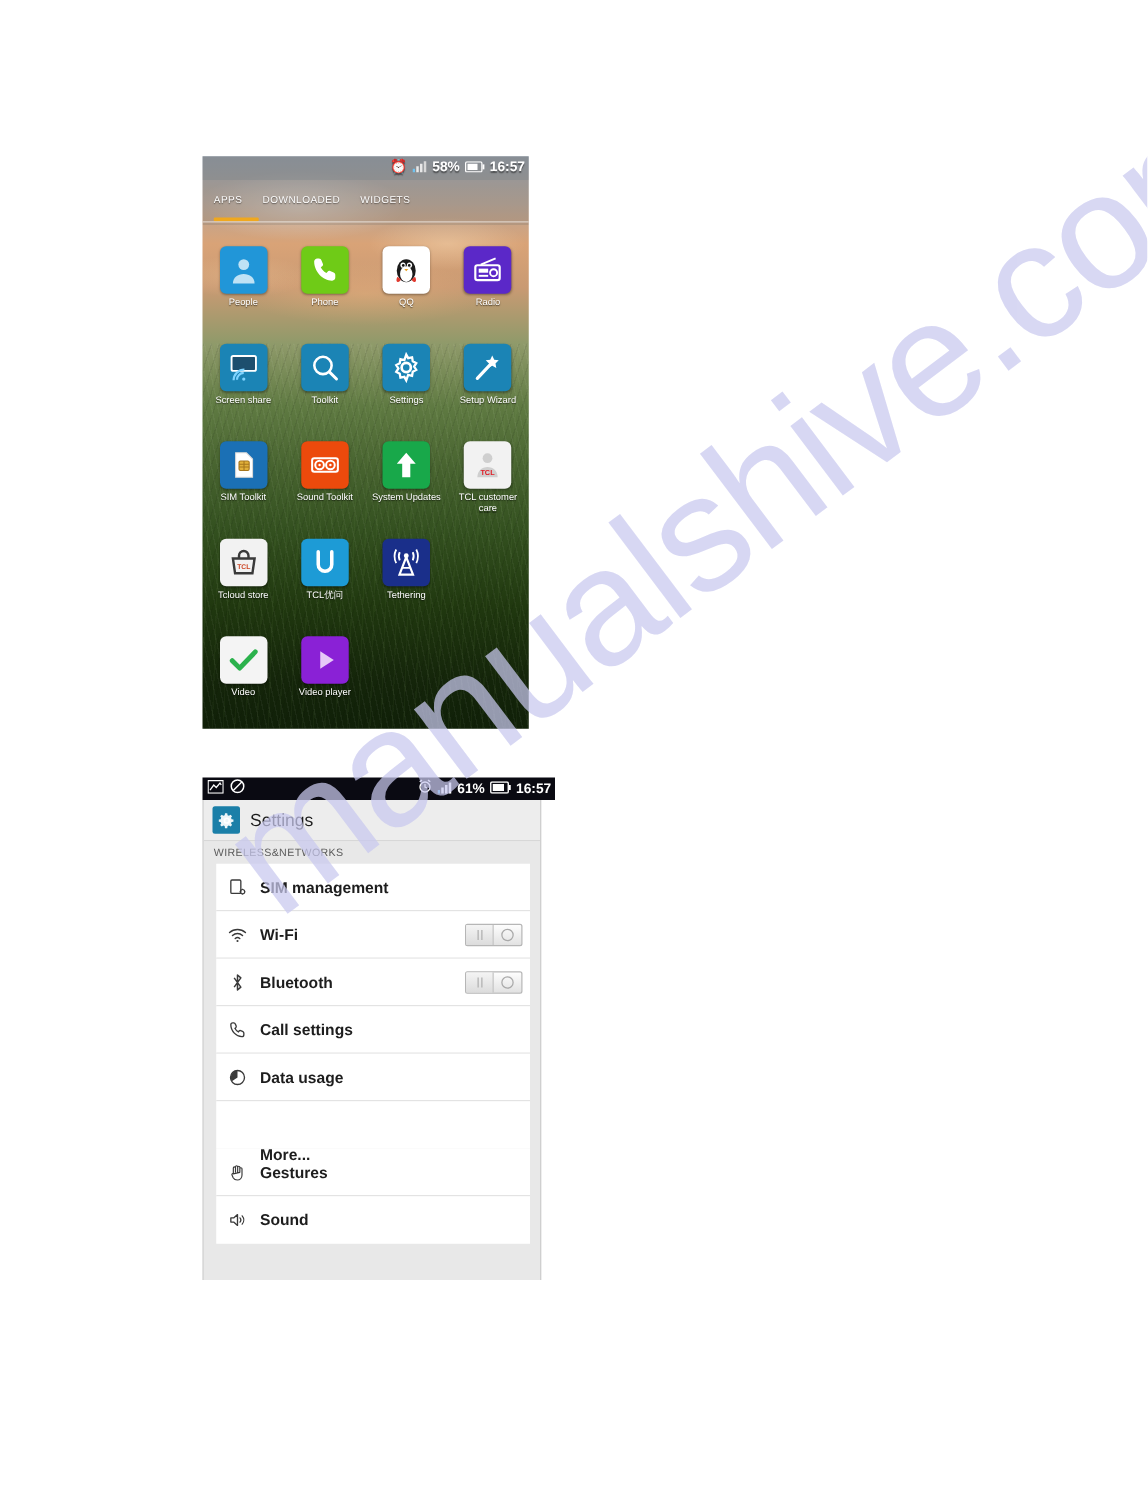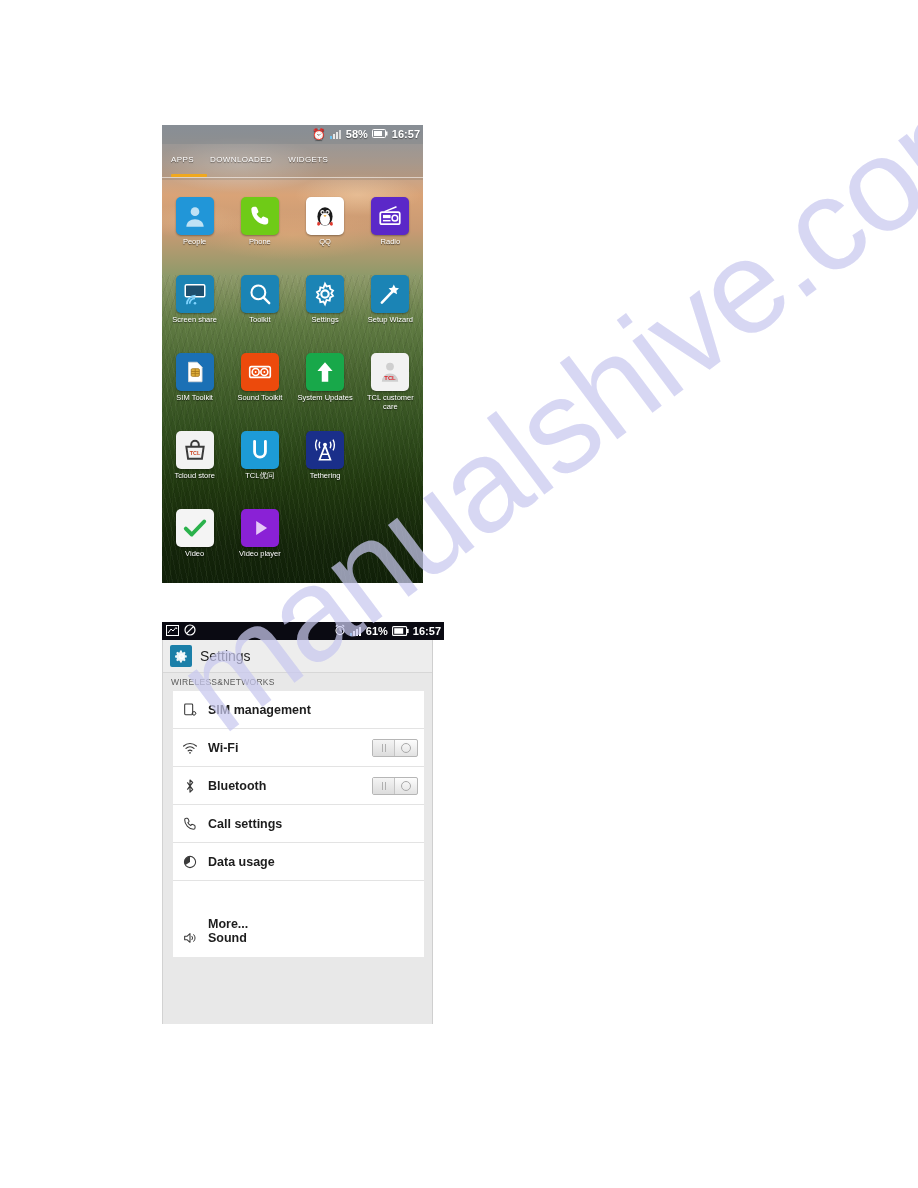--- a/index.html
+++ b/index.html
@@ -537,20 +537,28 @@
             <span class="set-label">Data usage</span>
           </div>
           <div class="set-item">
             <span class="set-label indent">More...</span>
           </div>
         </div>
         <div class="set-list">
           <div class="set-item">
             <span class="set-icon">
               <svg width="16" height="16" viewBox="0 0 24 24" aria-hidden="true">
+                <path d="M7 13V6.6a1.3 1.3 0 0 1 2.6 0V12m0-.6V5.2a1.3 1.3 0 0 1 2.6 0V12m0-.8V5.8a1.3 1.3 0 0 1 2.6 0V12m0-.2V7.6a1.3 1.3 0 0 1 2.6 0V15c0 3.4-2.4 6-5.6 6-2.4 0-4-1-5-2.8L5.4 15c-.5-1 .5-2 1.5-1.4z" fill="none" stroke="#3a3a3a" stroke-width="1.4" stroke-linejoin="round"></path>
+              </svg>
+            </span>
+            <span class="set-label">Gestures</span>
+          </div>
+          <div class="set-item">
+            <span class="set-icon">
+              <svg width="16" height="16" viewBox="0 0 24 24" aria-hidden="true">
                 <path d="M4 9.5h3.4L12 5.5v13L7.4 14.5H4z" fill="none" stroke="#3a3a3a" stroke-width="1.6" stroke-linejoin="round"></path>
                 <path d="M15 9.4a4 4 0 0 1 0 5.2" fill="none" stroke="#3a3a3a" stroke-width="1.5" stroke-linecap="round"></path>
                 <path d="M17.6 7a7.6 7.6 0 0 1 0 10" fill="none" stroke="#3a3a3a" stroke-width="1.5" stroke-linecap="round"></path>
               </svg>
             </span>
             <span class="set-label">Sound</span>
           </div>
         </div>
       </div>
   </div>

